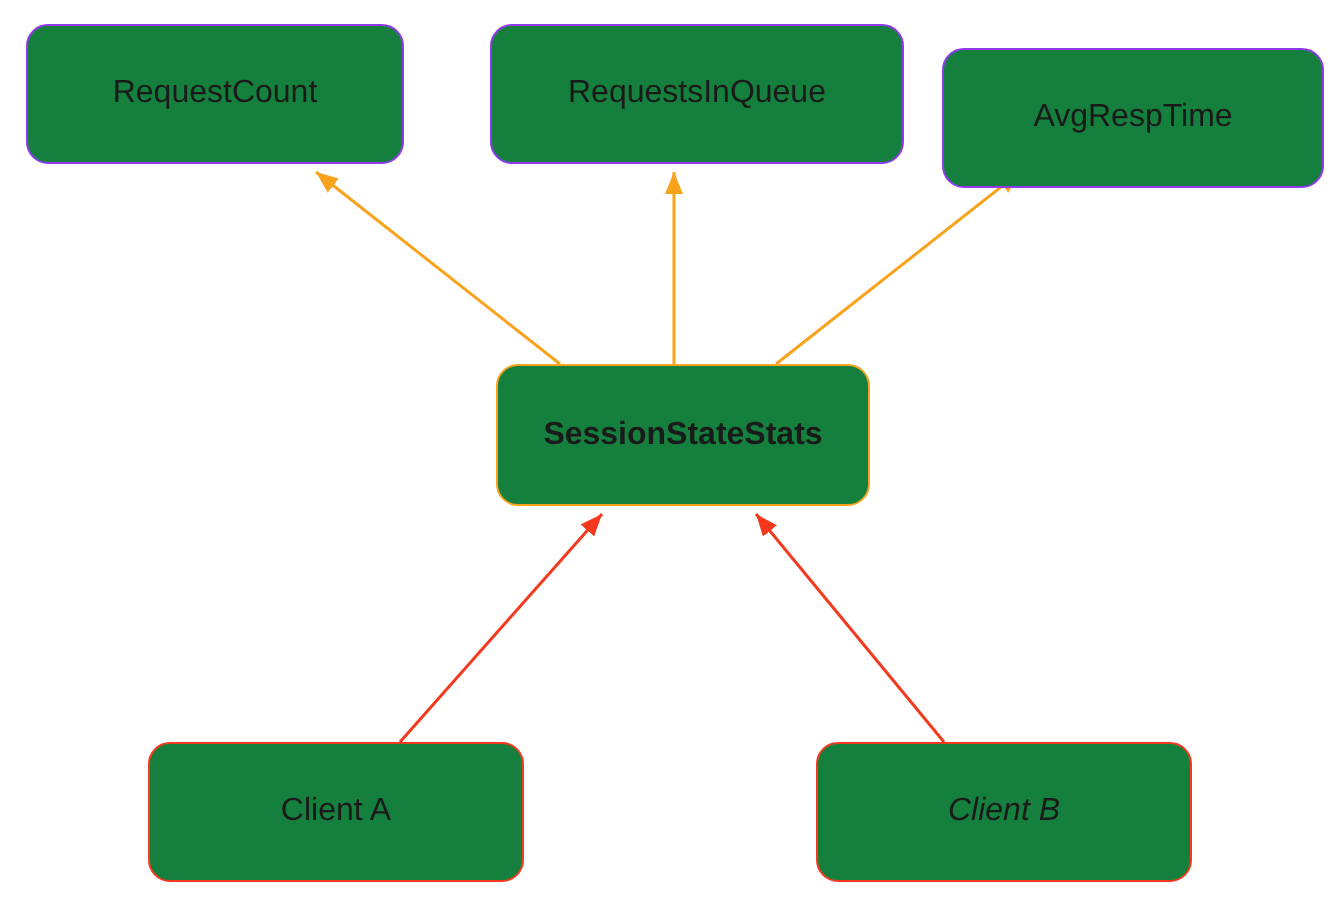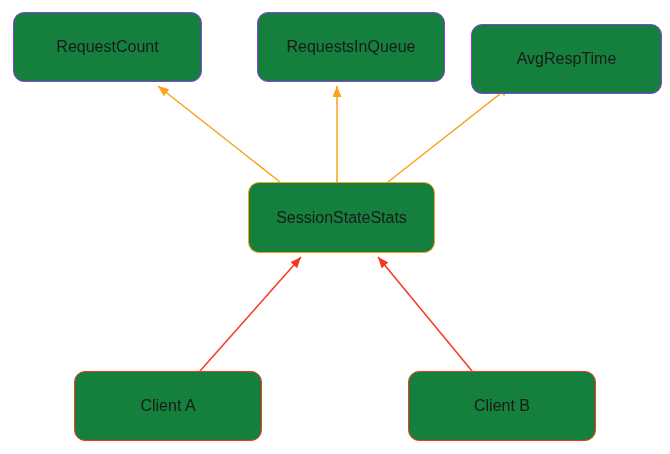--- a/index.html
+++ b/index.html
@@ -26,29 +26,29 @@
     border: 1.6px solid #000;
     border-radius: 11px;
     font-size: 16px;
     line-height: 20px;
     color: var(--text, #1a1a1a);
     text-align: center;
     z-index: 2;
   }
   .node span { display: block; }
   .metric    { border-color: var(--metric-box-border, #9139ec); }
-  .collector { border-color: var(--collector-box-border, #f9a21b); }
+  .collector { border-color: var(--collector-box-border, #f9a21b); font-weight: bold; }
   .client    { border-color: var(--client-box-border, #f4391e); }
 
   .pos-request-count     { left: 13px;  top: 12px;  width: 189px; height: 70px; }
-  .pos-requests-in-queue { left: 245px; top: 12px;  width: 188px; height: 70px; margin-left: 12px; }
+  .pos-requests-in-queue { left: 245px; top: 12px;  width: 207px; height: 70px; }
   .pos-avg-resp-time     { left: 471px; top: 12px;  width: 191px; height: 70px; margin-top: 12px; }
   .pos-collector         { left: 248px; top: 182px; width: 187px; height: 71px; }
   .pos-client-a          { left: 74px;  top: 371px; width: 188px; height: 70px; }
-  .pos-client-b          { left: 408px; top: 371px; width: 188px; height: 70px; }
+  .pos-client-b          { left: 408px; top: 371px; width: 188px; height: 70px; font-style: italic; }
 
   svg.arrow-layer {
     position: absolute;
     left: 0;
     top: 0;
     z-index: 1;
   }
   .arrow-metric {
     stroke: var(--metric-arrow, #f9a21b);
     stroke-width: 1.5;

